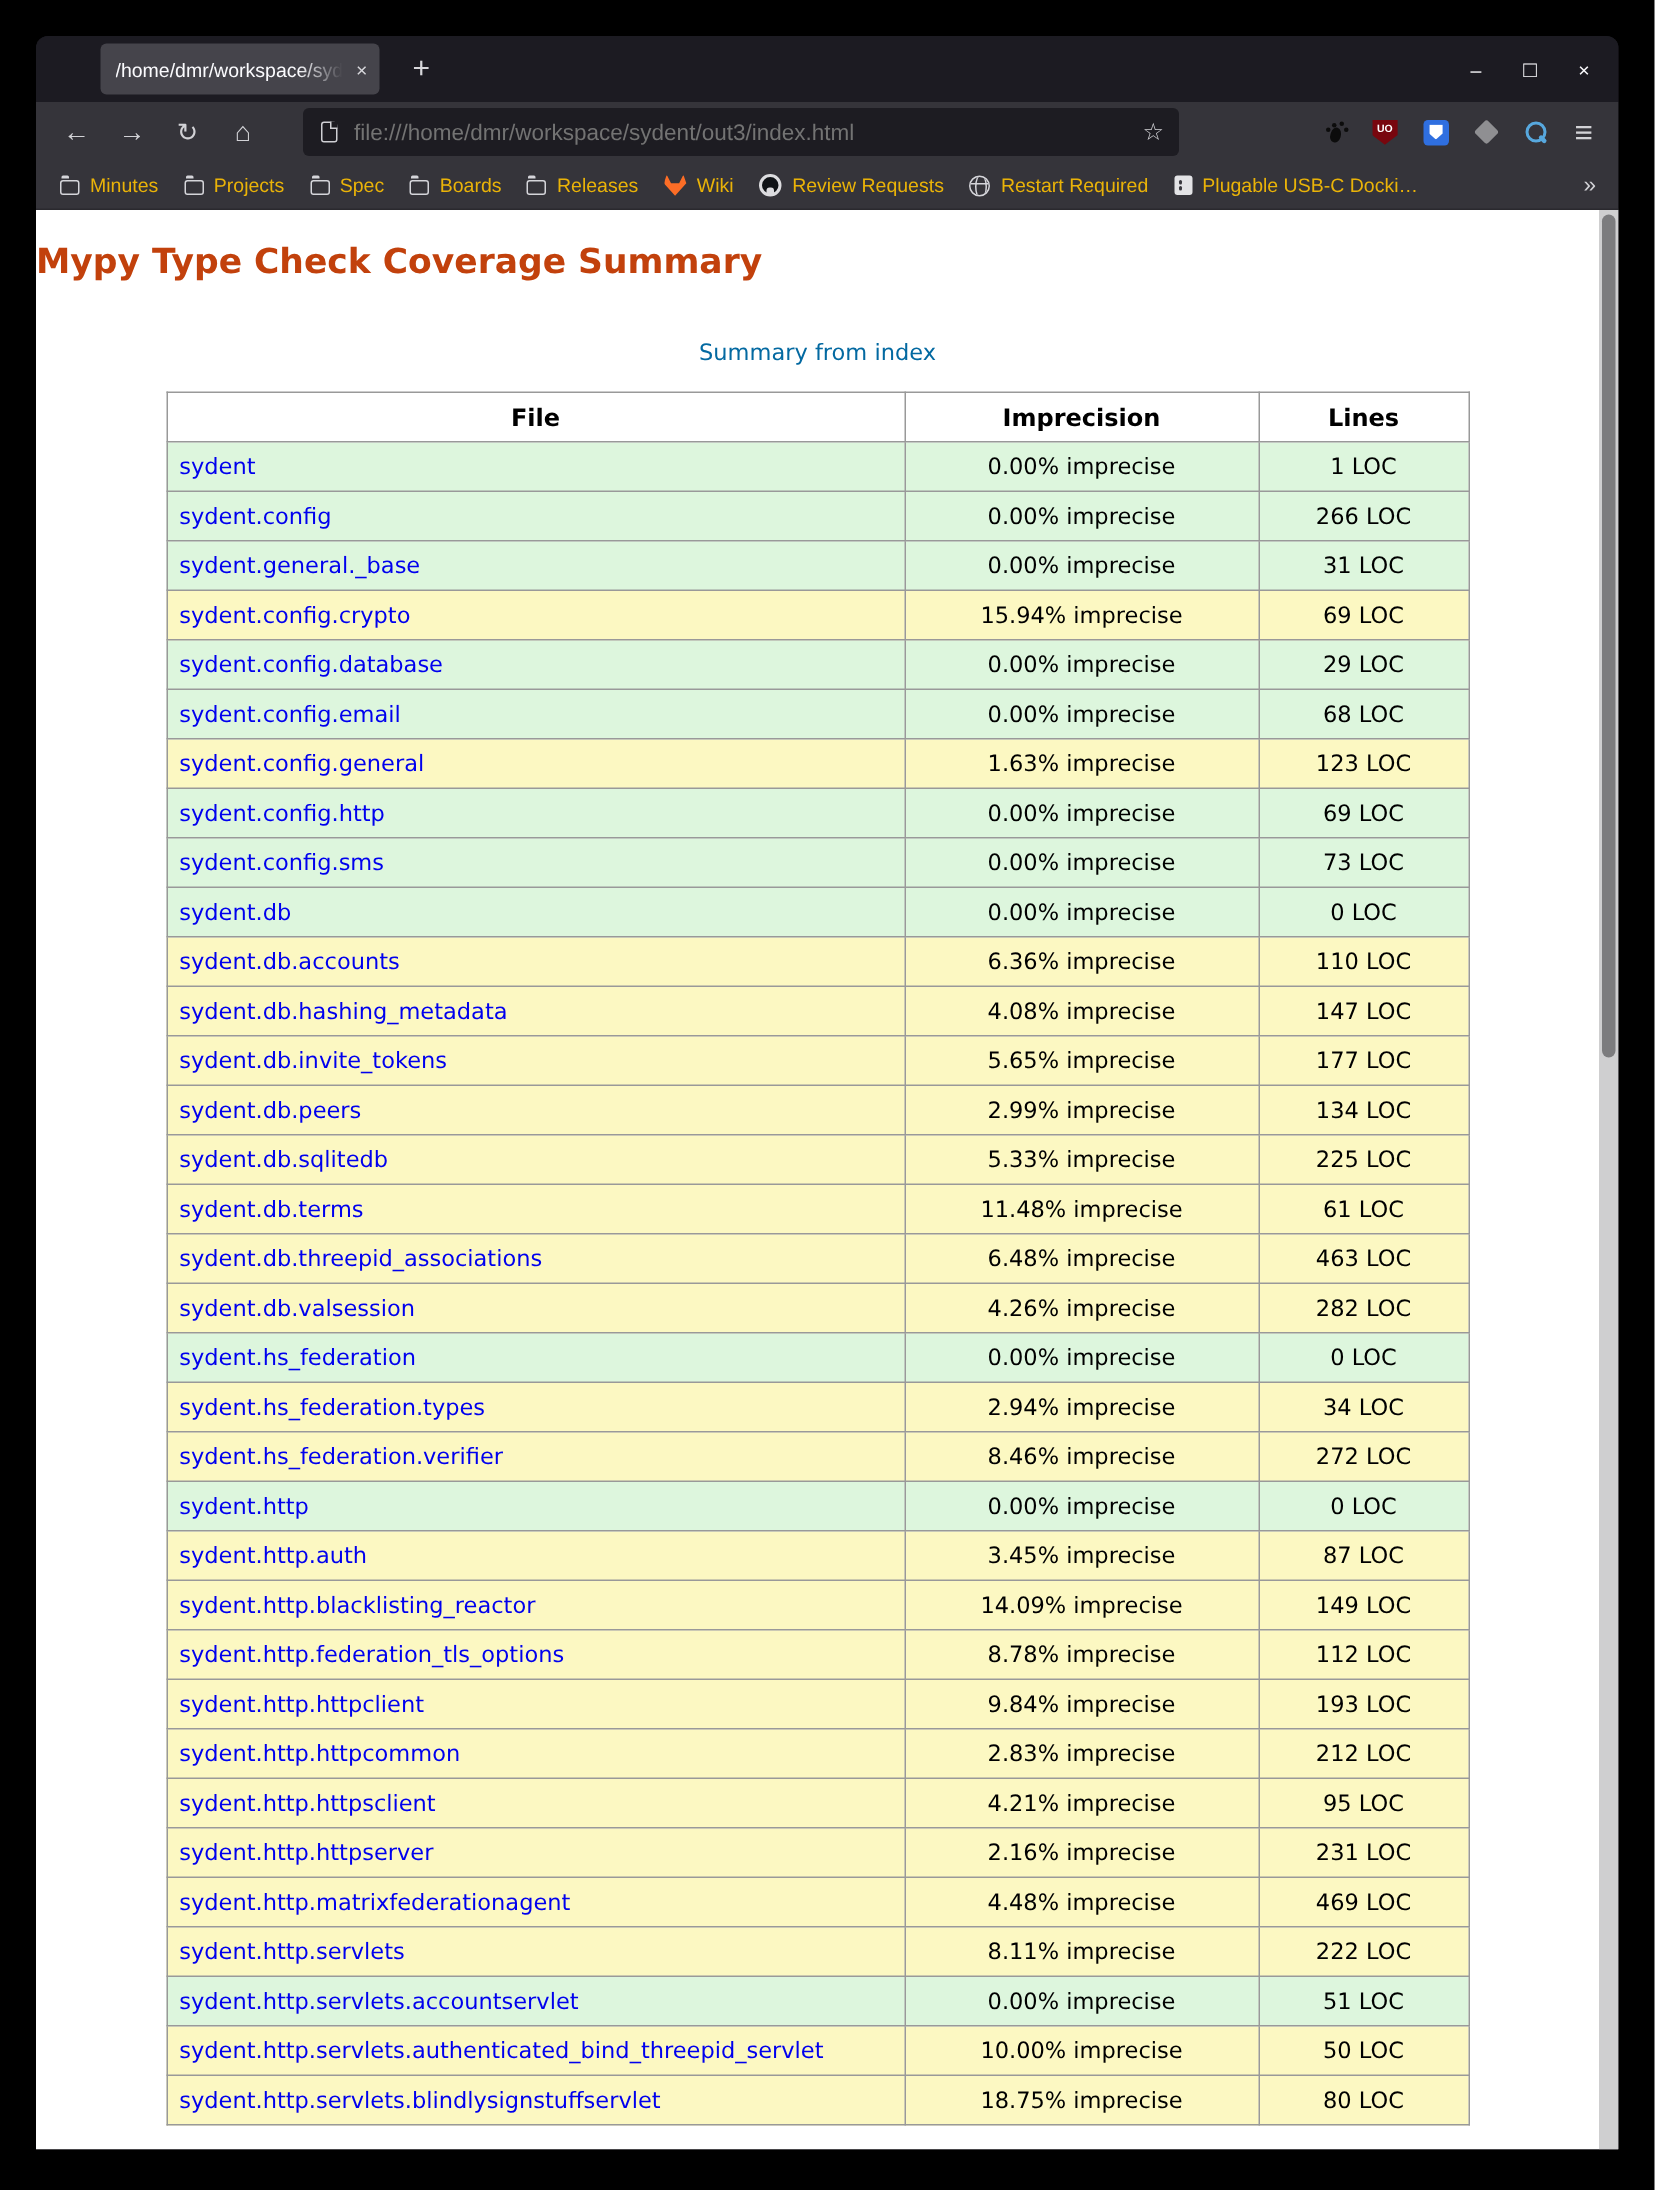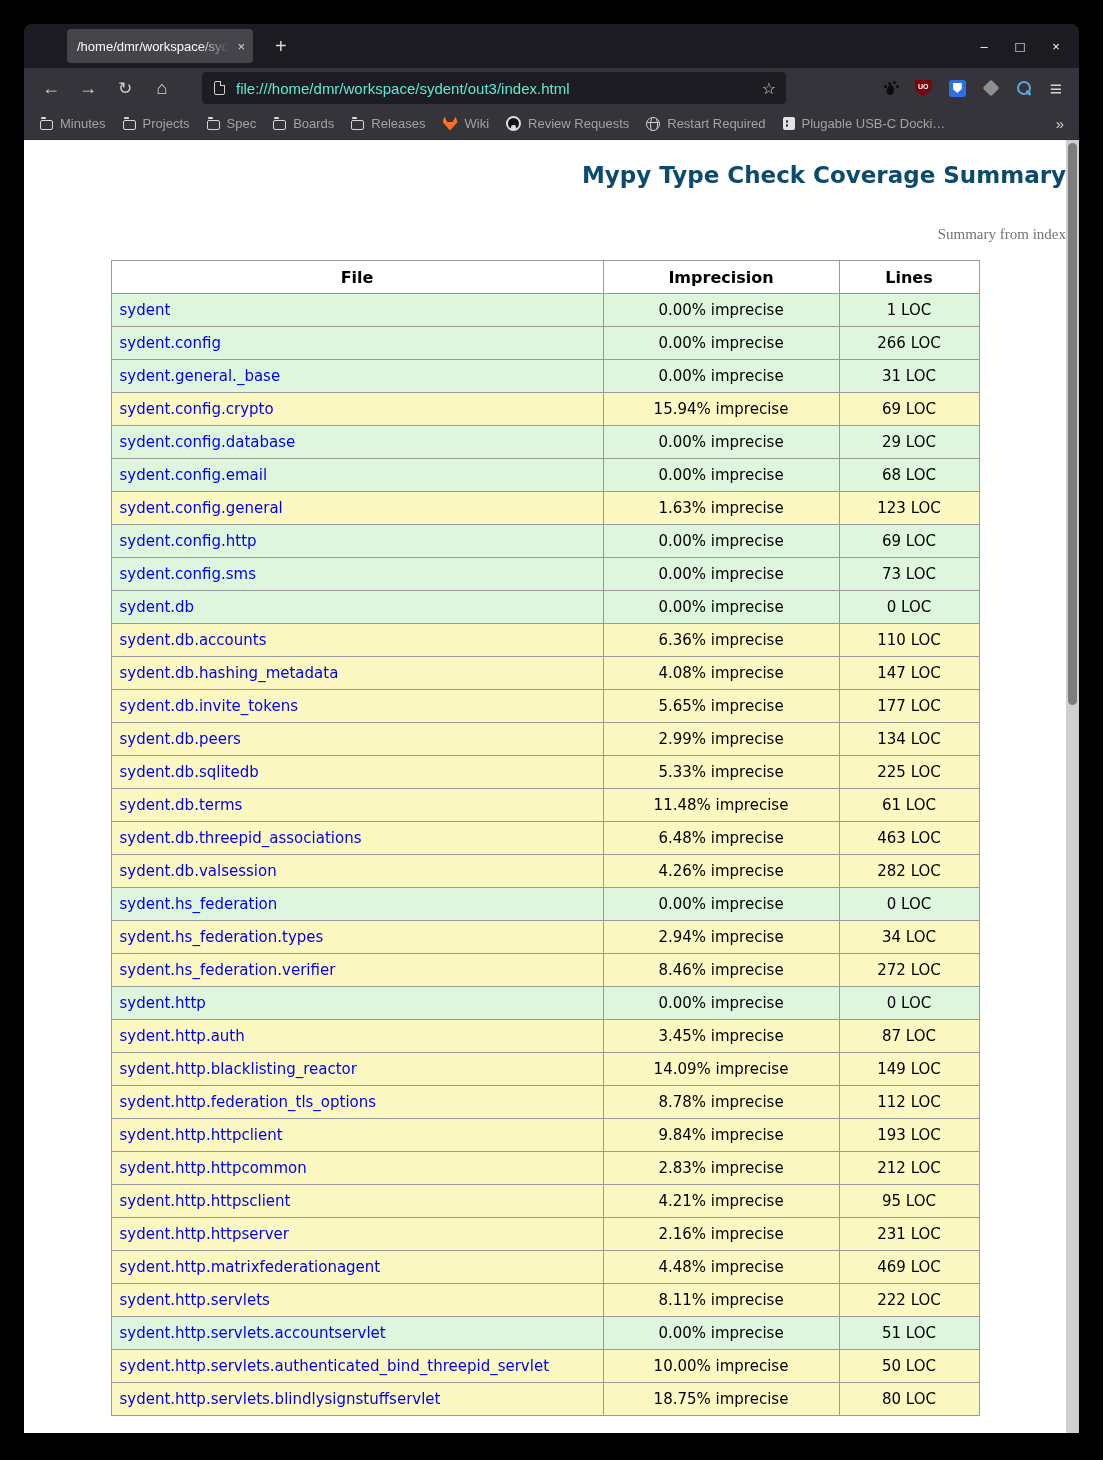--- a/index.html
+++ b/index.html
@@ -62,21 +62,21 @@
   }
   .doc-icon {
     width: 11px; height: 14px; border: 1.5px solid #cfcfd4;
     border-radius: 2px 3px 2px 2px; margin-right: 11px; position: relative;
   }
   .doc-icon::before {
     content: ""; position: absolute; right: -1px; top: -1px;
     width: 4px; height: 4px; background: #1d1c22; border-left: 1.5px solid #cfcfd4;
     border-bottom: 1.5px solid #cfcfd4;
   }
-  .url-text { color: #5eead4; font-size: 15px; flex: 1; white-space: nowrap; overflow: hidden; }
+  .url-text { color: #737373; font-size: 15px; flex: 1; white-space: nowrap; overflow: hidden; }
   .star { color: #d2d2d6; font-size: 16px; margin-left: 8px; }
   .ext-area { margin-left: auto; display: flex; align-items: center; gap: 17px; }
   
   .ext-foot { width: 15px; height: 15px; position: relative; }
   .ext-foot::before {
     content: ""; position: absolute; left: 4px; top: 4px; width: 7px; height: 10px;
     background: #0c0c0c; border-radius: 50% 60% 50% 50%; transform: rotate(18deg);
   }
   .ext-foot::after {
     content: ""; position: absolute; width: 3px; height: 3px; border-radius: 50%;
@@ -113,21 +113,21 @@
   }
   .menu-btn { color: #d2d2d6; font-size: 21px; line-height: 1; }
   
   .bookmarksbar {
     height: 32px; background: #35343a;
     display: flex; align-items: center;
     padding: 0 16px; flex: none; gap: 17px;
     border-bottom: 1px solid #2a292e;
   }
   .bookmark { display: flex; align-items: center; gap: 7px; }
-  .bm-label { color: #a3a3a3; font-size: 13px; white-space: nowrap; }
+  .bm-label { color: #eab308; font-size: 13px; white-space: nowrap; }
   .bm-icon { flex: none; display: inline-block; }
   .icon-folder {
     width: 13px; height: 10px; border: 1.5px solid #d5d5da;
     border-radius: 2px; position: relative; margin-top: 2px;
   }
   .icon-folder::before {
     content: ""; position: absolute; left: 0px; top: -4px;
     width: 5px; height: 2px; background: #d5d5da; border-radius: 1px 1px 0 0;
   }
   .icon-fox {
@@ -162,26 +162,26 @@
     border-radius: 50%; background: #3a393f; box-shadow: 0 4px 0 #3a393f;
   }
   .bm-overflow { margin-left: auto; color: #d2d2d6; font-size: 15px; letter-spacing: -1px; }
   
   .content {
     flex: 1; background: #fff; position: relative; overflow: hidden;
     font-family: "DejaVu Sans", sans-serif;
   }
   .page-inner { position: absolute; left: 0; top: 0; right: 13px; }
   .report-title {
-    text-align: right; font-size: 23px; font-weight: bold;
-    color: #0c4a6e; margin-top: 22px;
+    text-align: left; font-size: 23px; font-weight: bold;
+    color: #c2410c; margin-top: 22px;
   }
   .report-subtitle {
-    text-align: right; font-size: 15px; color: #737373;
-    margin-top: 38px; margin-bottom: 17px; font-family: Liberation Serif, serif;
+    text-align: center; font-size: 15px; color: #0369a1;
+    margin-top: 38px; margin-bottom: 17px;
   }
   table.report {
     margin: 16px auto; border-collapse: collapse; table-layout: fixed;
     width: 868px; font-size: 15px;
   }
   table.report th, table.report td {
     border: 1px solid var(--table-border, #999);
     height: 33px; padding: 0 8px;
   }
   table.report th { font-weight: bold; text-align: center; background: #fff; font-size: 16px; }

